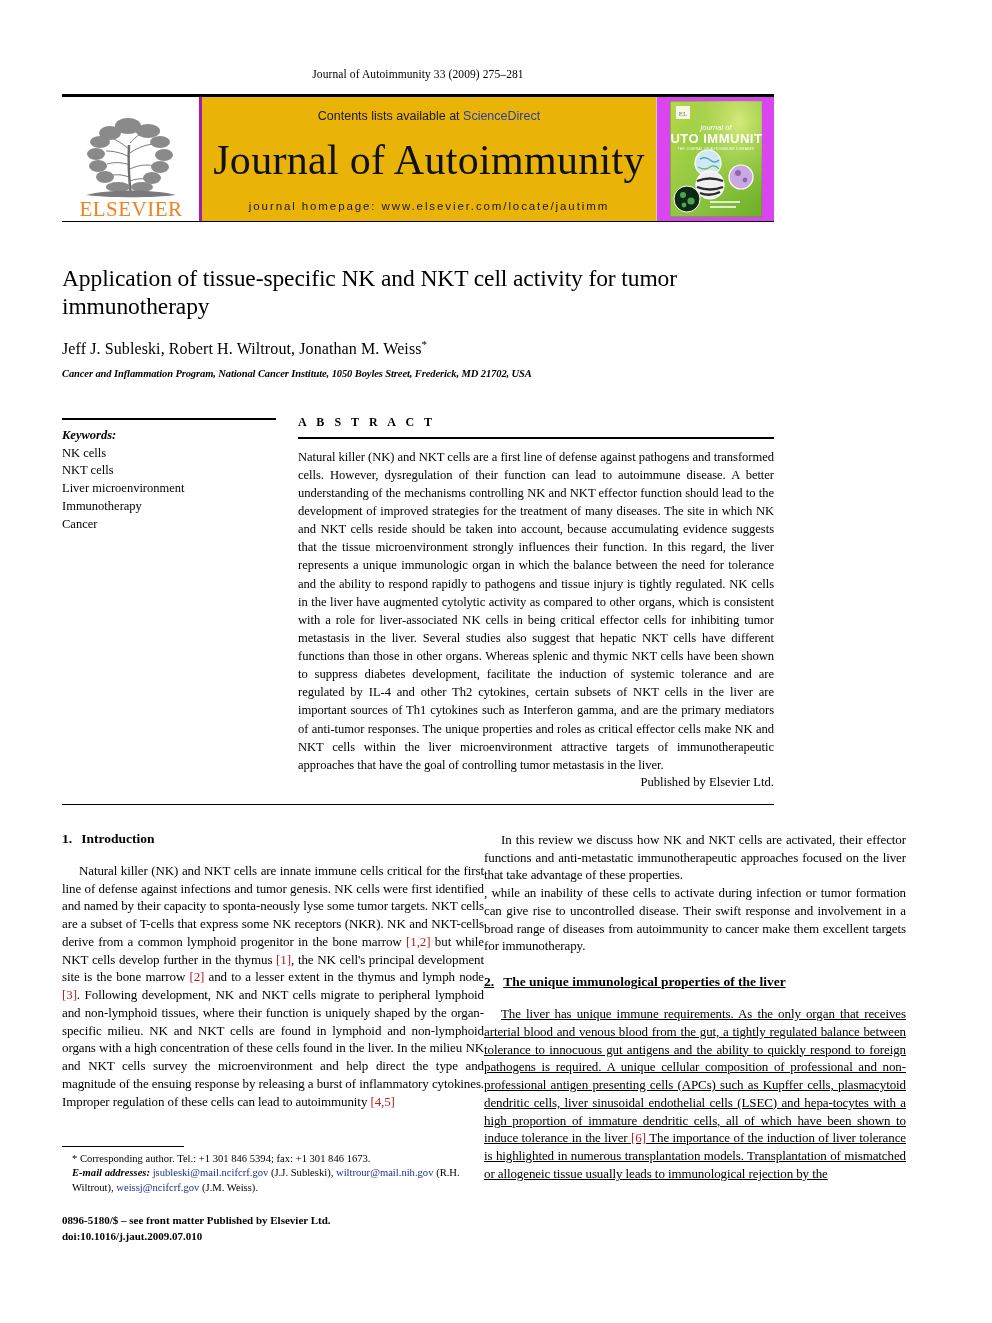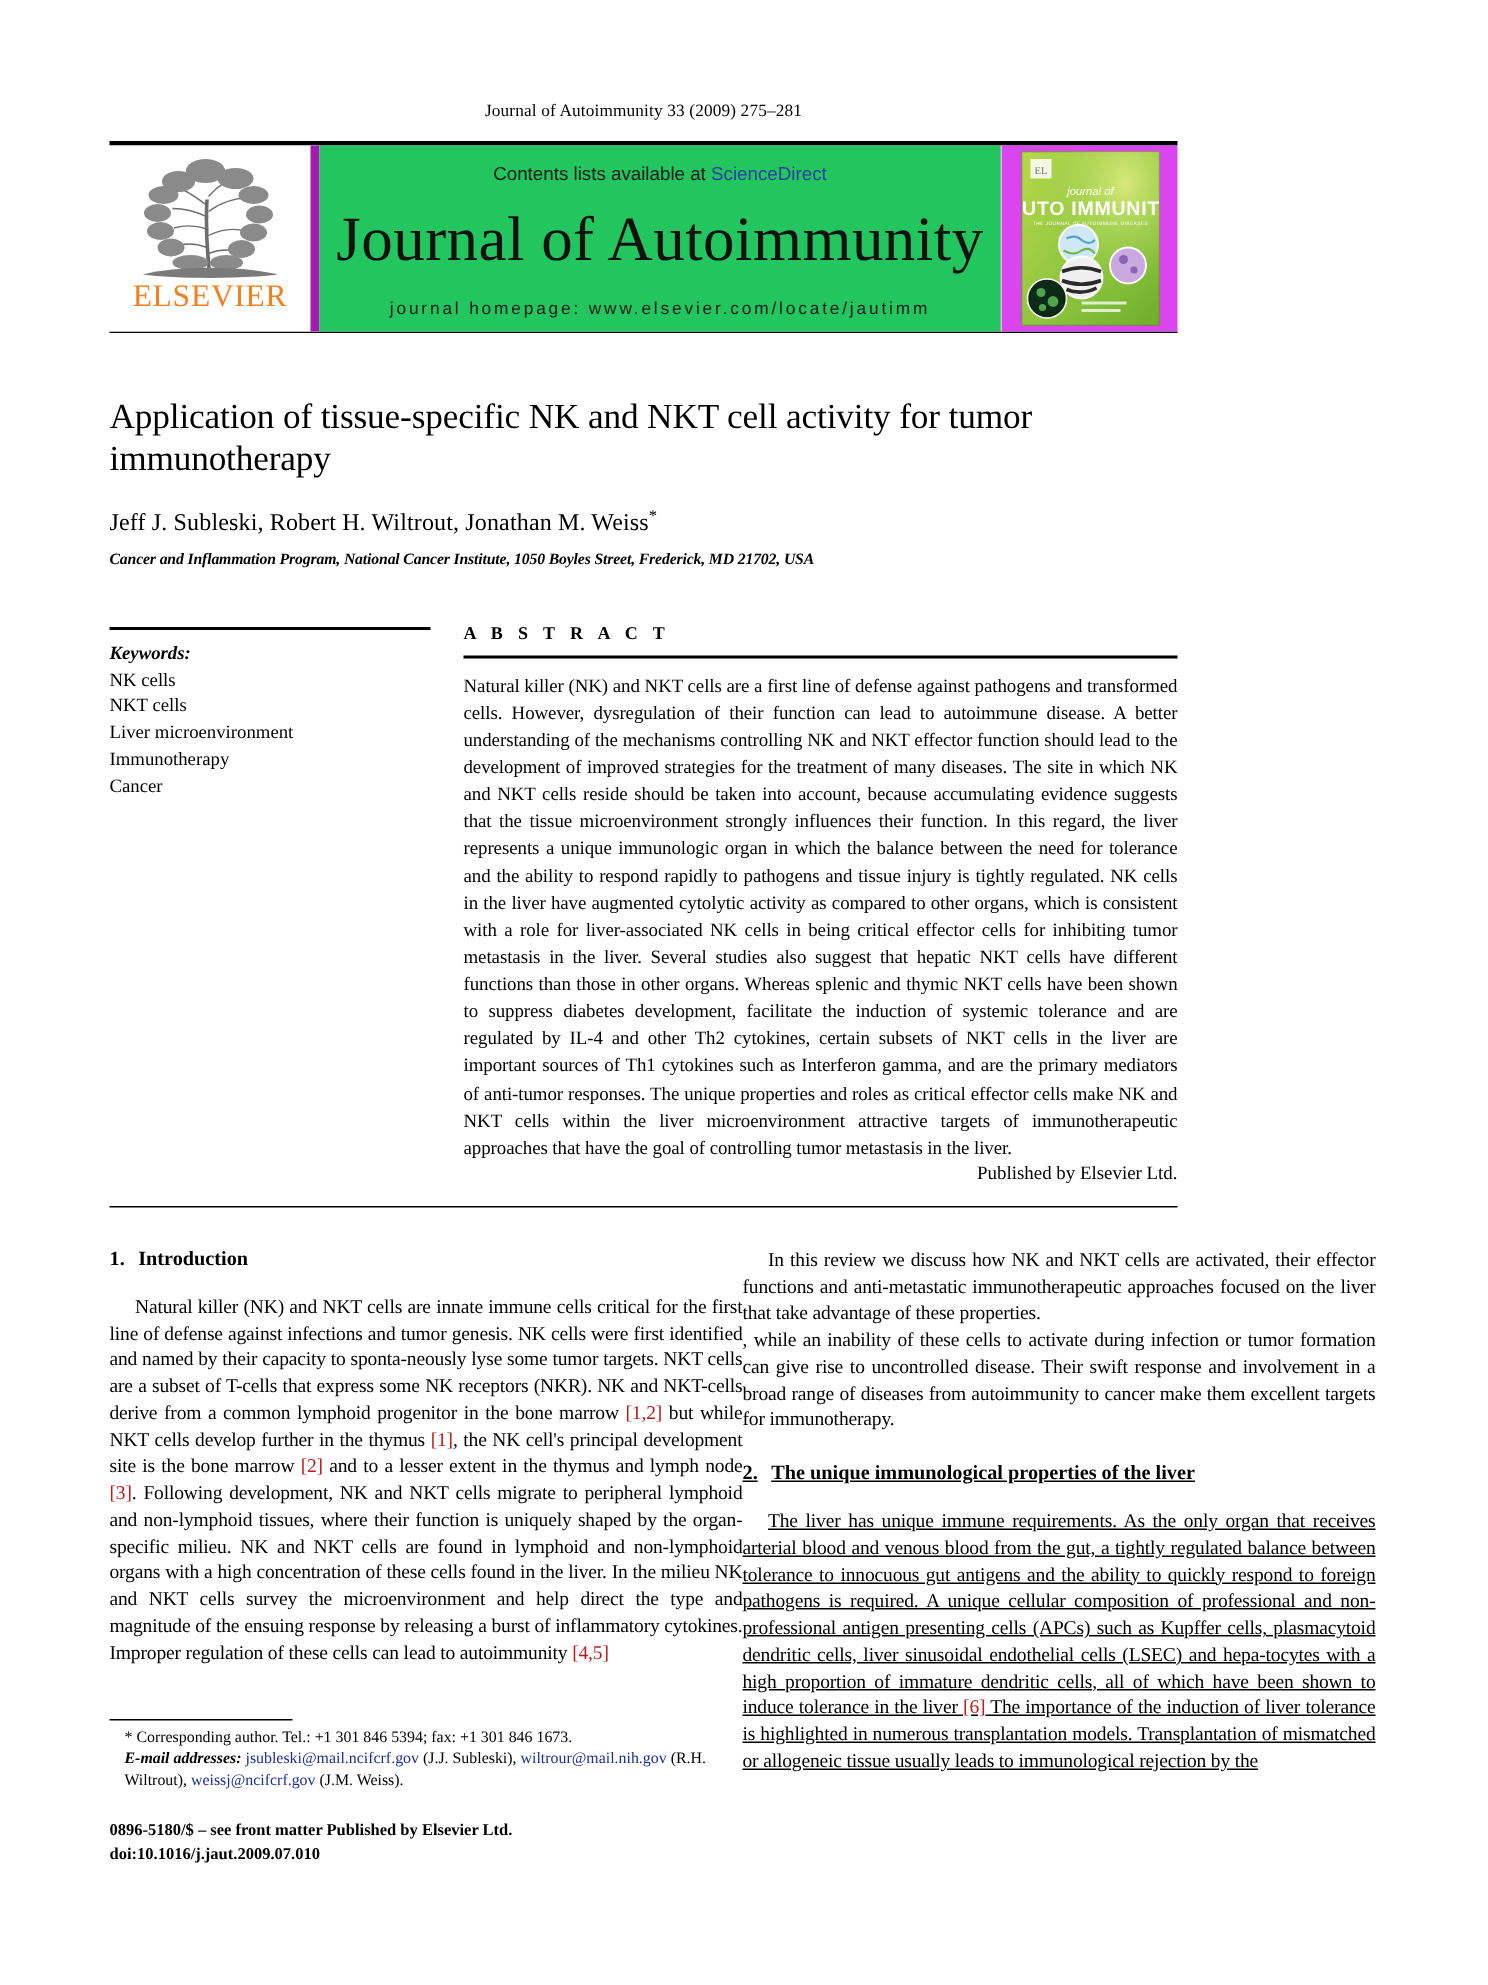--- a/index.html
+++ b/index.html
@@ -7,21 +7,21 @@
   body {
     width: 992px;
     height: 1323px;
     background: #ffffff;
     font-family: "Liberation Serif", serif;
     color: #000000;
     position: relative;
     overflow: hidden;
   }
 
-  .page { position: relative; width: 836px; height: 1323px; padding: 0; margin-left: 11px; }
+  .page { position: relative; width: 836px; height: 1323px; padding: 0; }
 
   
   .running-head {
     text-align: center;
     font-size: 11.5px;
     font-family: "Liberation Serif", serif;
     padding-top: 68px;
     letter-spacing: 0.1px;
   }
 
@@ -30,31 +30,31 @@
     margin: 14px 62px 0 62px;
     border-top: 3px solid #000;
     border-bottom: 1px solid #000;
     height: 128px;
     display: flex;
     background: #ffffff;
   }
   .masthead-left {
     width: 140px;
     flex: 0 0 140px;
-    border-right: 6px solid #a21caf;
+    border-right: 3px solid #a21caf;
     display: flex;
     flex-direction: column;
     align-items: center;
-    justify-content: flex-start;
+    justify-content: flex-end;
     background: #ffffff;
   }
   .elsevier-logo { width: 118px; height: 112px; display:block; }
   .masthead-center {
     flex: 1 1 auto;
-    background: #22c55e;
+    background: #eab308;
     display: flex;
     flex-direction: column;
     align-items: center;
     justify-content: center;
     position: relative;
   }
   .contents-line {
     font-family: "Liberation Sans", sans-serif;
     font-size: 12.5px;
     color: #1a1a1a;

